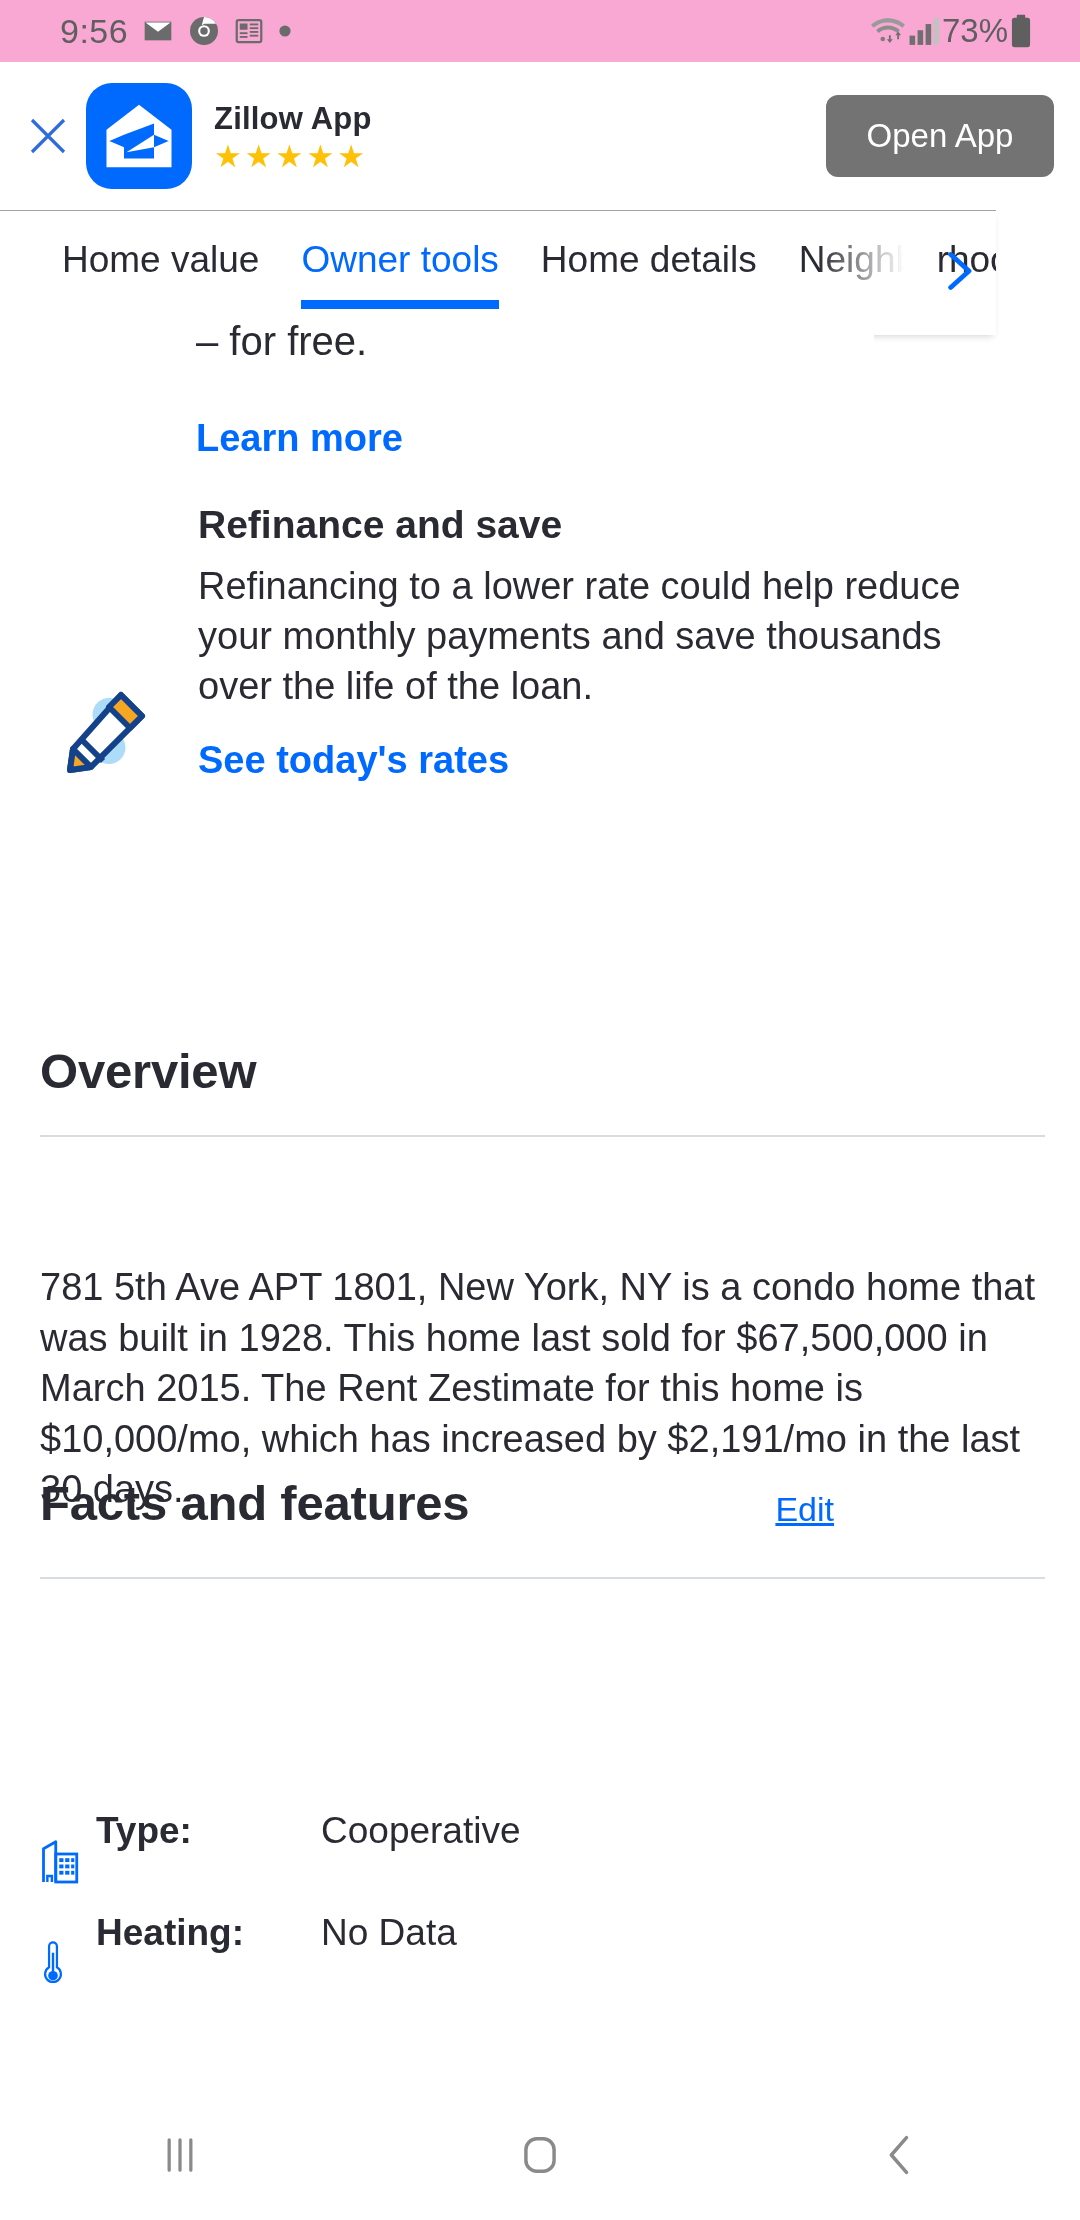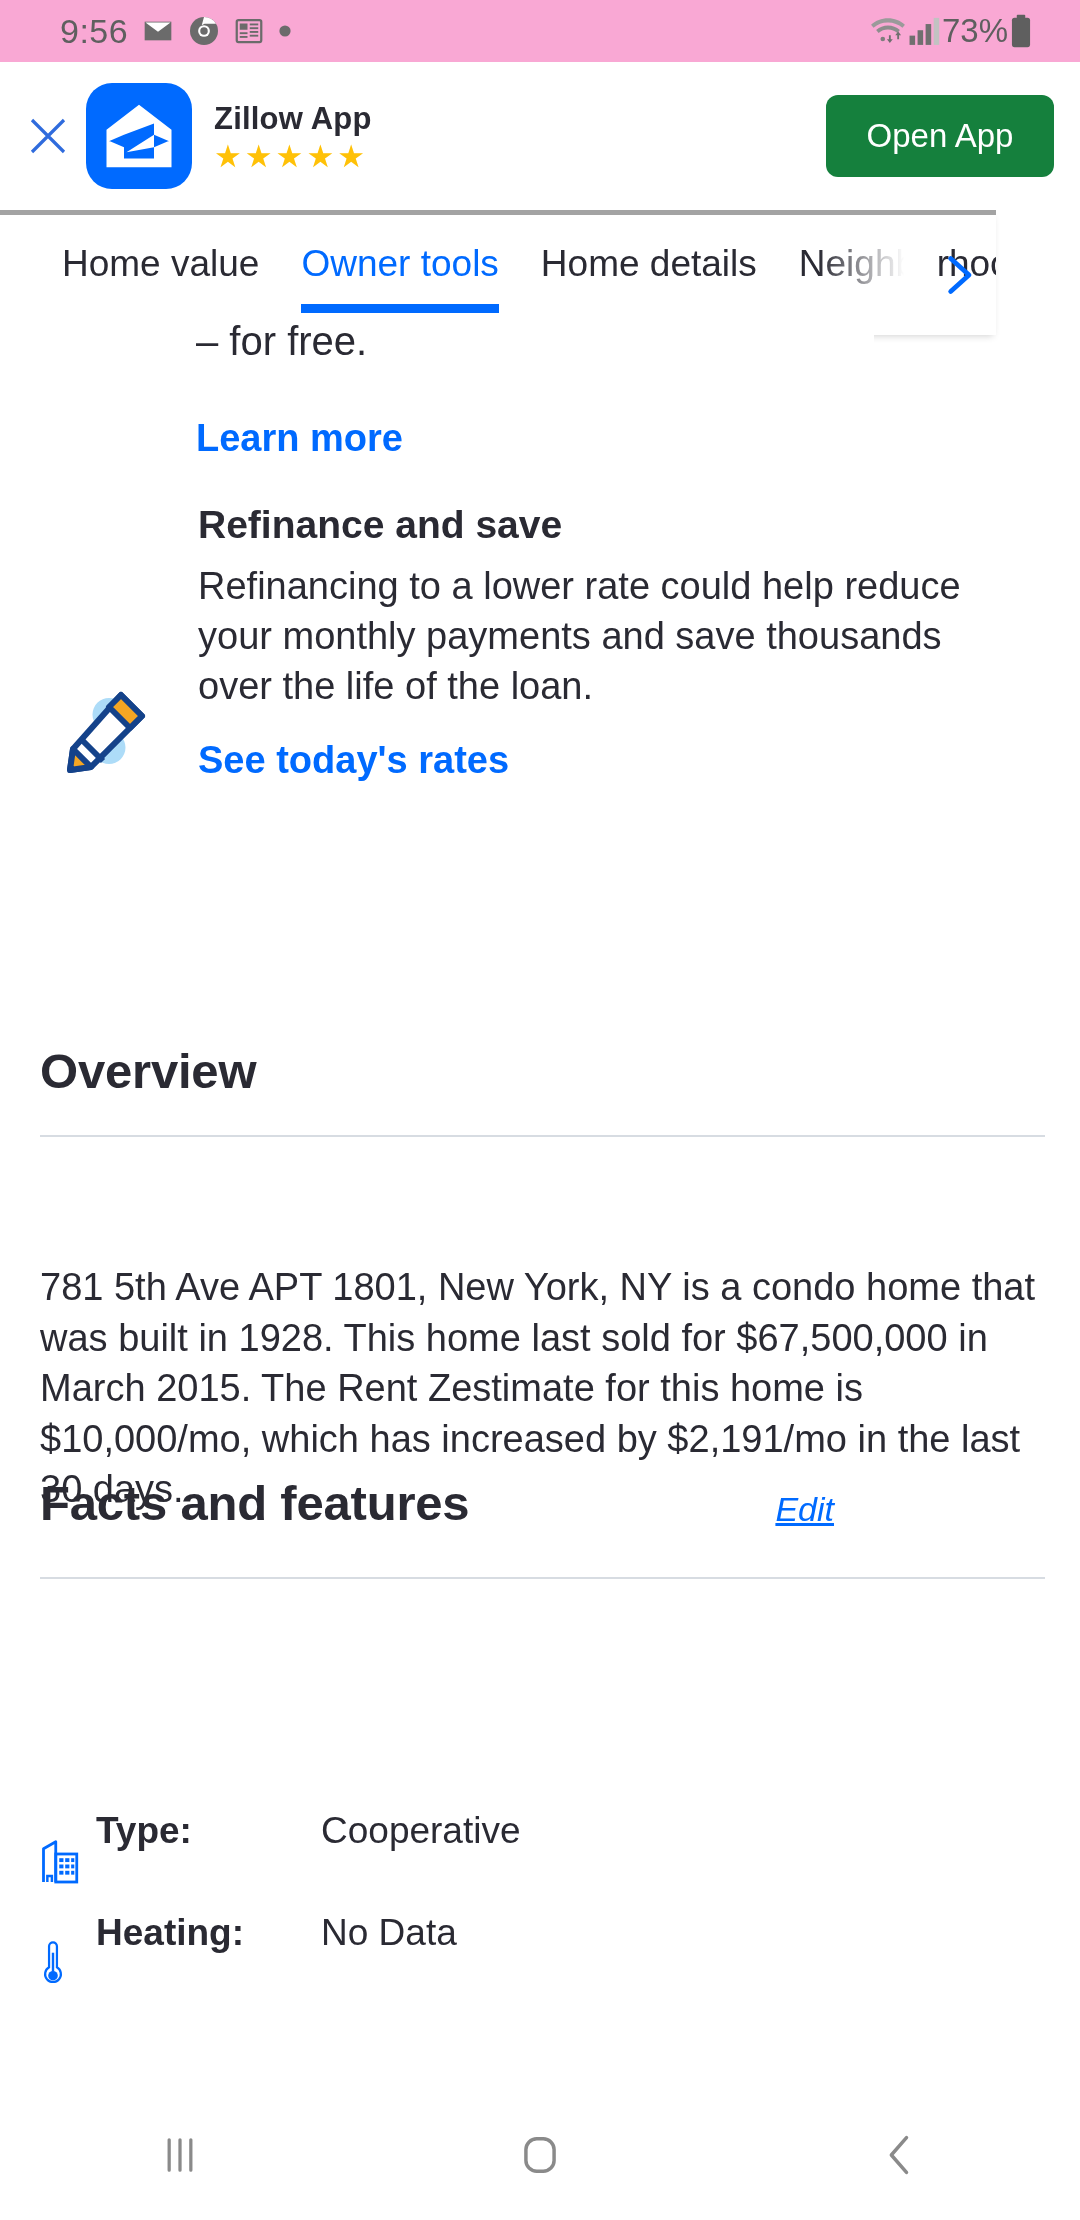--- a/index.html
+++ b/index.html
@@ -36,30 +36,30 @@
     width:106px; height:106px; border-radius:26px; background:#006AFF;
     margin-left:8px; flex:0 0 auto;
     display:flex; align-items:center; justify-content:center;
   }
   .app-meta{ margin-left:22px; display:flex; flex-direction:column; gap:4px; }
   .app-name{ font-size:31px; font-weight:bold; color:#2a2a33; letter-spacing:.2px; }
   .stars{ display:flex; gap:3px; }
   .star{ color:#FFC107; font-size:31px; line-height:1; }
   .open-btn{
     margin-left:auto; margin-right:26px;
-    background:#15803d; color:#fff; border:none; border-radius:12px;
+    background:#737373; color:#fff; border:none; border-radius:12px;
     padding:0 34px; height:82px; min-width:228px;
     font-size:33px; font-family:"Liberation Sans", sans-serif;
     cursor:pointer; display:flex; align-items:center; justify-content:center;text-align:center;
   }
 
   
   .tabbar{
     position:absolute; left:0; top:210px; width:996px; height:125px;
-    background:#fff; border-top:5px solid #a3a3a3;
+    background:#fff; border-top:1px solid #a3a3a3;
     box-shadow:0 4px 7px -3px rgba(0,0,0,.18);
     overflow:hidden;
   }
   .tabs{ display:flex; align-items:flex-start; height:100%; padding-left:62px; }
   .tab{
     position:relative; font-size:37px; color:#2a2a33;
     padding:28px 0 0 0; margin-right:42px; white-space:nowrap; cursor:pointer;
   }
   .tab.active{ color:#006AFF; }
   .tab.active .tab-underline{
@@ -99,21 +99,21 @@
   .sec-title{ position:absolute; font-size:49px; font-weight:bold; color:#2a2a33; letter-spacing:-.2px; }
   .divider{ position:absolute; left:40px; width:1005px; height:2px; background:#d7dce2; }
 
   .overview-text{
     position:absolute; left:40px; top:880px; width:1010px;
     font-size:38px; line-height:1.33; color:#2a2a33;margin-top:47px;
   }
 
   .edit-link{
     position:absolute; right:40px; font-size:34px; color:#006AFF;
-    text-decoration:underline; cursor:pointer;font-style:italic;
+    text-decoration:underline; cursor:pointer;
   }
 
   .facts{ position:absolute; left:40px; top:1475px; width:1010px; }
   .fact-row{ display:flex; height:102px; }
   .fact-ic{ width:56px; flex:0 0 auto; display:flex; align-items:center; justify-content:flex-start; }
   .fact-label{ font-size:37px; font-weight:bold; color:#2a2a33; width:225px; flex:0 0 auto; }
   .fact-value{ font-size:37px; color:#2a2a33; }
 
   
   .navbar{

